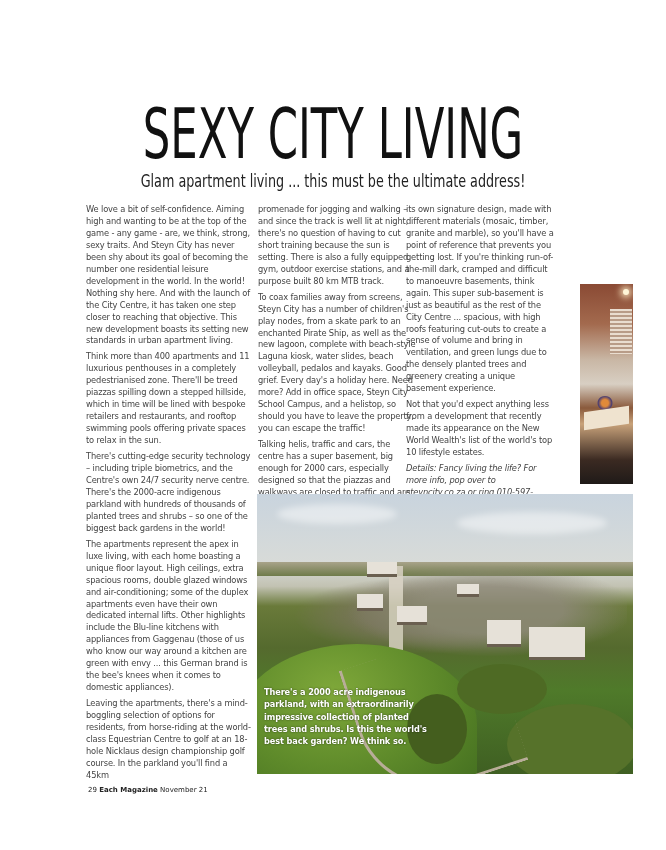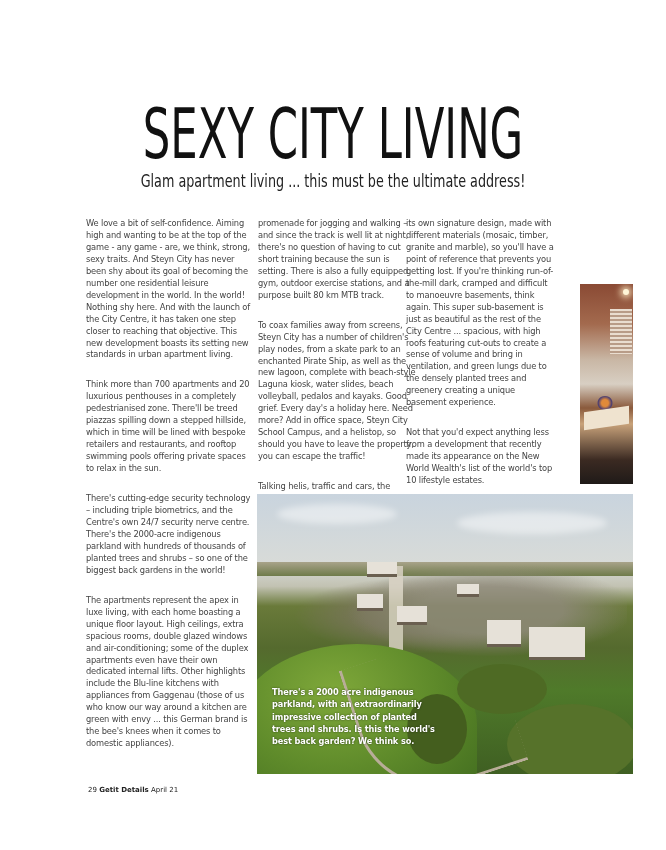--- a/index.html
+++ b/index.html
@@ -15,21 +15,21 @@
     }
     .subtitle {
       position: absolute; left: 0; width: 666px; top: 171px; text-align: center;
       font-family: "DejaVu Sans", sans-serif; font-size: 17px; color: #222;
       transform: scaleX(0.75); transform-origin: center top; white-space: nowrap; margin: 0;
     }
     .col {
       position: absolute; top: 200px; font-size: 8.3px; line-height: 11.95px; color: #444;
       letter-spacing: -0.15px;
     }
-    .col p { margin: 18px 0 3px 0; }
+    .col p { margin: 4px 0 3px 0; }
     .col p.it { font-style: italic; }
     .col1 { left: 86px; width: 166px; }
     .col2 { left: 258px; width: 160px; }
     .col3 { left: 406px; width: 150px; }
     .photo-interior {
       position: absolute; left: 580px; top: 284px; width: 53px; height: 200px; overflow: hidden;
       background: linear-gradient(180deg, #8a4a34 0%, #a36a4e 20%, #c9b7a5 38%, #d8cfc3 50%, #8a5a3c 62%, #c8a27a 70%, #3b2a22 88%, #1f1a18 100%);
     }
     .photo-interior .blind {
       position: absolute; left: 30px; top: 25px; width: 22px; height: 45px;
@@ -75,41 +75,42 @@
     }
     .photo-main .path {
       position: absolute; left: 100px; top: 150px; width: 150px; height: 140px;
       border-left: 3px solid #b8ad98; border-bottom: 3px solid #b8ad98; border-radius: 0 0 0 80px;
       transform: rotate(-18deg);
     }
     .photo-main .bush {
       position: absolute; border-radius: 50%; background: #4e6a24;
     }
     .caption {
-      position: absolute; left: 272px; top: 686px; width: 170px;
+      position: absolute; left: 264px; top: 686px; width: 170px;
       font-family: "DejaVu Sans", sans-serif; font-weight: bold; font-size: 8.2px; line-height: 12.3px; color: #ffffff;
       text-shadow: 0 0 2px rgba(0,0,0,0.6); letter-spacing: -0.1px;
     }
     .footer {
       position: absolute; left: 88px; top: 786px; font-size: 7px; color: #222; white-space: nowrap;
       font-family: "DejaVu Sans", sans-serif;
     }
     .footer b { font-weight: bold; }
   </style>
 </head>
 <body>
 
 <h1 class="title">SEXY CITY LIVING</h1>
 <div class="subtitle">Glam apartment living ... this must be the ultimate address!</div>
 
 <div class="col col1">
   <p>We love a bit of self-confidence. Aiming high and wanting to be at the top of the game - any game - are, we think, strong, sexy traits. And Steyn City has never been shy about its goal of becoming the number one residential leisure development in the world. In the world! Nothing shy here. And with the launch of the City Centre, it has taken one step closer to reaching that objective. This new development boasts its setting new standards in urban apartment living.</p>
-  <p>Think more than 700 apartments and 20 luxurious penthouses in a completely pedestrianised zone. There'll be treed piazzas spilling down a stepped hillside, which in time will be lined with bespoke retailers and restaurants, and rooftop swimming pools offering private spaces to relax in the sun.</p>
+  <p>Think more than 400 apartments and 11 luxurious penthouses in a completely pedestrianised zone. There'll be treed piazzas spilling down a stepped hillside, which in time will be lined with bespoke retailers and restaurants, and rooftop swimming pools offering private spaces to relax in the sun.</p>
   <p>There's cutting-edge security technology – including triple biometrics, and the Centre's own 24/7 security nerve centre. There's the 2000-acre indigenous parkland with hundreds of thousands of planted trees and shrubs – so one of the biggest back gardens in the world!</p>
   <p>The apartments represent the apex in luxe living, with each home boasting a unique floor layout. High ceilings, extra spacious rooms, double glazed windows and air-conditioning; some of the duplex apartments even have their own dedicated internal lifts. Other highlights include the Blu-line kitchens with appliances from Gaggenau (those of us who know our way around a kitchen are green with envy ... this German brand is the bee's knees when it comes to domestic appliances).</p>
+  <p>Leaving the apartments, there's a mind-boggling selection of options for residents, from horse-riding at the world-class Equestrian Centre to golf at an 18-hole Nicklaus design championship golf course. In the parkland you'll find a 45km</p>
 </div>
 
 <div class="col col2">
   <p>promenade for jogging and walking – and since the track is well lit at night, there's no question of having to cut short training because the sun is setting. There is also a fully equipped gym, outdoor exercise stations, and a purpose built 80 km MTB track.</p>
   <p>To coax families away from screens, Steyn City has a number of children's play nodes, from a skate park to an enchanted Pirate Ship, as well as the new lagoon, complete with beach-style Laguna kiosk, water slides, beach volleyball, pedalos and kayaks. Good grief. Every day's a holiday here. Need more? Add in office space, Steyn City School Campus, and a helistop, so should you have to leave the property, you can escape the traffic!</p>
   <p>Talking helis, traffic and cars, the centre has a super basement, big enough for 2000 cars, especially designed so that the piazzas and walkways are closed to traffic and are fully pedestrianised. Each lift core has</p>
 </div>
 
 <div class="col col3">
   <p>its own signature design, made with different materials (mosaic, timber, granite and marble), so you'll have a point of reference that prevents you getting lost. If you're thinking run-of-the-mill dark, cramped and difficult to manoeuvre basements, think again. This super sub-basement is just as beautiful as the rest of the City Centre ... spacious, with high roofs featuring cut-outs to create a sense of volume and bring in ventilation, and green lungs due to the densely planted trees and greenery creating a unique basement experience.</p>
@@ -139,15 +140,15 @@
   <div class="bush" style="left:200px;top:170px;width:90px;height:50px;"></div>
   <div class="bush" style="left:250px;top:210px;width:130px;height:80px;background:#56722a;"></div>
   <div class="bush" style="left:150px;top:200px;width:60px;height:70px;background:#445e1e;"></div>
   <div class="path"></div>
 </div>
 
 <div class="caption">There's a 2000 acre indigenous parkland, with an extraordinarily impressive collection of planted trees and shrubs. Is this the world's best back garden? We think so.</div>
 
 <div class="footer">
   <span>29</span>
-  <b>Getit Details</b>
-  <span>April 21</span>
+  <b>Each Magazine</b>
+  <span>November 21</span>
 </div>
 
 </body></html>

